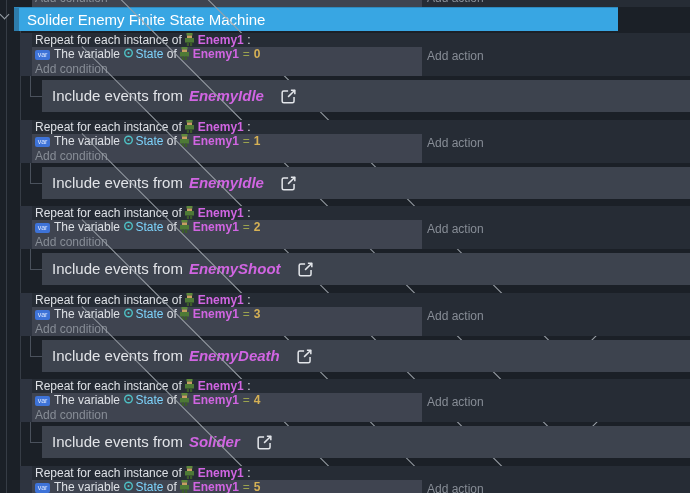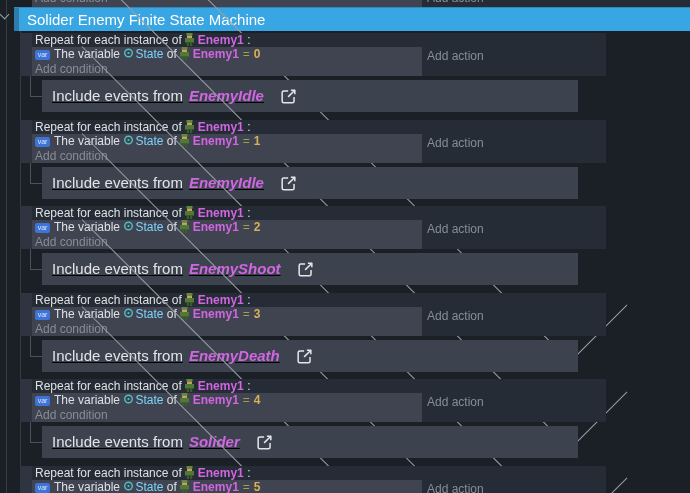--- a/index.html
+++ b/index.html
@@ -11,36 +11,36 @@
   .guide.g1{left:6px;top:0;height:493px;}
   .guide.g2{left:20px;top:31px;height:462px;}
 
   
   .clip{position:absolute;overflow:hidden;}
   .clip .cliptext{position:absolute;top:-9px;font-size:12px;color:#878d96;white-space:nowrap;}
   .top-cond{left:32px;top:0;width:390px;height:7px;background:#3f4450;}
   .top-act{left:422px;top:0;width:268px;height:7px;background:#262c35;}
 
   
-  .group-header{position:absolute;left:14px;top:7px;width:676px;height:24px;
+  .group-header{position:absolute;left:14px;top:7px;width:604px;height:24px;
                 background:#38a6e3;border-top:1px solid #2d8ac0;box-sizing:border-box;}
   .group-header .strip{position:absolute;left:0;top:0;width:5px;height:100%;background:#2e7cab;}
   .group-header .title{position:absolute;left:13px;top:0;line-height:23px;
                        font-size:15px;color:#ffffff;white-space:nowrap;}
 
   
   .chev{position:absolute;width:6px;height:6px;border-right:1.5px solid #9aa0a8;
         border-bottom:1.5px solid #9aa0a8;transform:rotate(45deg);}
   .chev.group{left:1px;top:11px;}
   .chev.block{left:9px;top:16px;}
 
   
   .block{position:absolute;left:0;width:690px;height:80px;}
   .handle{position:absolute;left:20px;top:0;width:12px;height:43px;background:#2e3440;}
-  .event-area{position:absolute;left:32px;top:0;width:574px;height:43px;background:#262c35;}
+  .event-area{position:absolute;left:32px;top:0;width:658px;height:43px;background:#262c35;}
   .repeat-row{position:relative;height:14px;padding-left:3px;font-size:12px;line-height:15px;
               color:#dde0e5;white-space:nowrap;}
   .cond-box{position:absolute;left:0;top:14px;width:390px;height:29px;background:#3f4450;}
   .cond-line{height:15px;padding-left:3px;font-size:12px;line-height:15px;color:#dde0e5;white-space:nowrap;}
   .add-cond{height:14px;padding-left:3px;font-size:12px;line-height:14px;color:#878d96;}
   .add-action{position:absolute;left:395px;top:16px;font-size:12px;color:#878d96;}
 
   .obj{color:#d165e2;font-weight:bold;}
   .varname{color:#7dd3fc;}
   .eq{color:#9aa24e;margin:0 4px;}
@@ -48,21 +48,21 @@
 
   .var-badge{display:inline-block;width:15px;height:10px;background:#3e73d8;border-radius:2px;
              color:#dce8ff;font-size:7px;line-height:10px;text-align:center;
              margin-right:4px;vertical-align:1px;}
   .icon-svg{vertical-align:-2px;margin:0 3px 0 2px;}
   .state-svg{vertical-align:-1px;margin-right:1px;}
 
   
   .connector{position:absolute;left:30px;top:43px;width:12px;height:21px;
              border-left:1px solid #4a515c;border-bottom:1px solid #4a515c;box-sizing:border-box;}
-  .include-row{position:absolute;left:42px;top:47px;width:536px;height:32px;background:#3d434e;text-decoration:underline;}
+  .include-row{position:absolute;left:42px;top:47px;width:648px;height:32px;background:#3d434e;}
   .include-line{line-height:32px;padding-left:10px;font-size:15px;color:#e2e4e8;white-space:nowrap;}
   .include-name{color:#d165e2;font-weight:bold;font-style:italic;margin-left:6px;}
   .ext-icon{vertical-align:-5px;margin-left:15px;}
 </style>
 </head>
 <body>
 
 <div class="stage">
   <div class="guide g1"></div>
   <div class="guide g2"></div>

